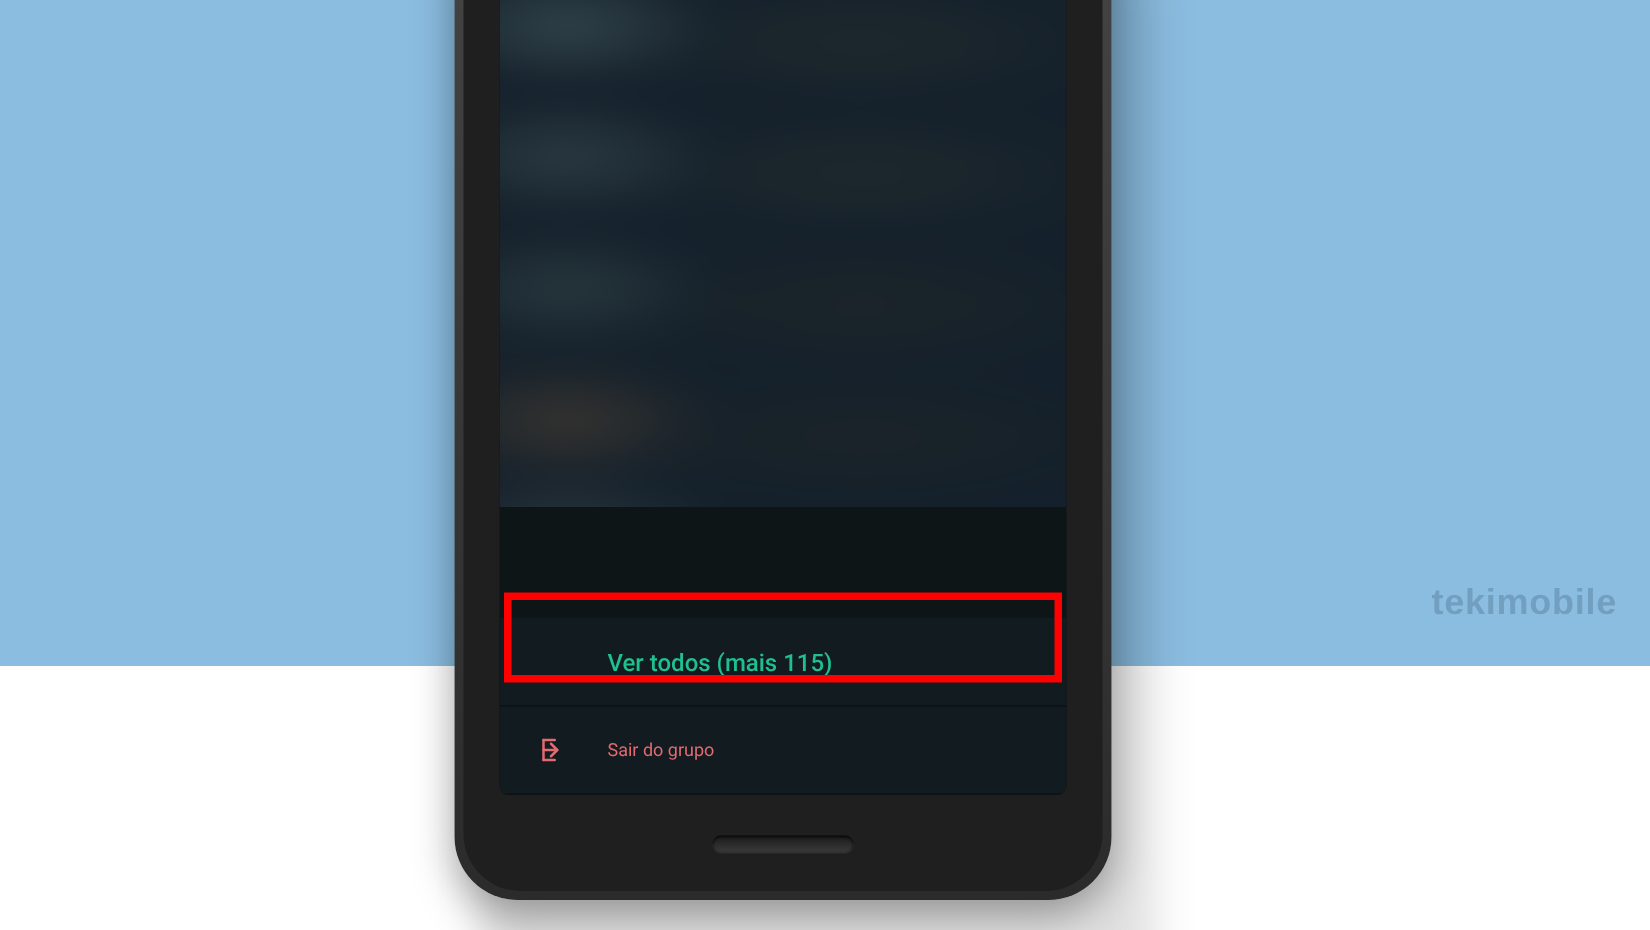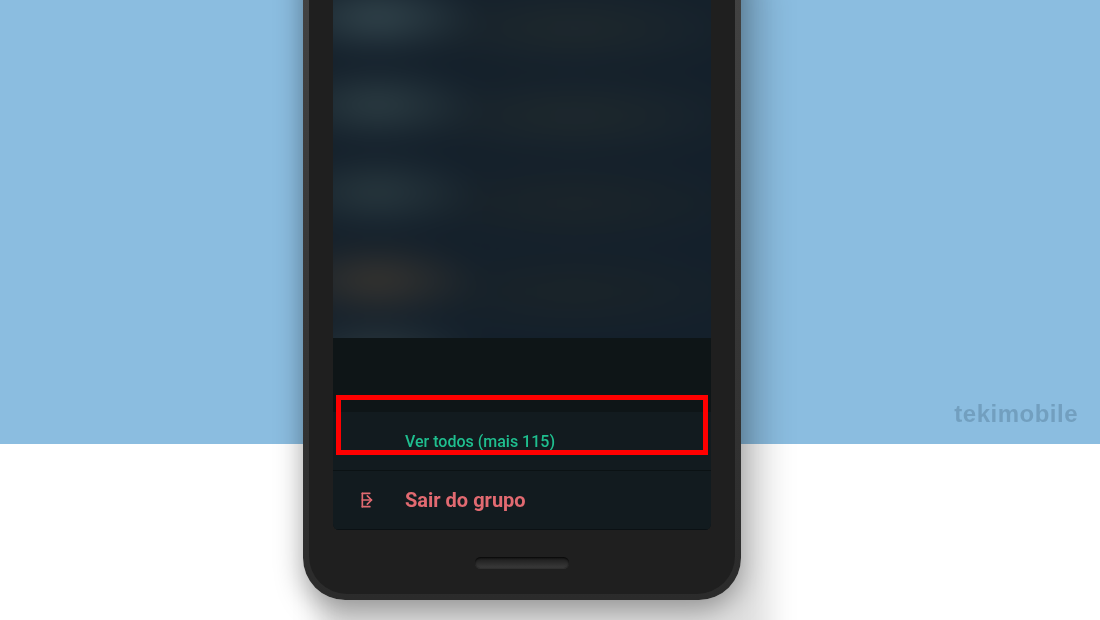--- a/index.html
+++ b/index.html
@@ -24,28 +24,28 @@
       radial-gradient(150px 55px at 17% 68%, #2a3a40 0%, rgba(42,58,64,0) 70%),
       radial-gradient(260px 60px at 62% 70%, #1c2529 0%, rgba(28,37,41,0) 70%),
       radial-gradient(150px 55px at 17% 84%, #3a3630 0%, rgba(58,54,48,0) 70%),
       radial-gradient(260px 60px at 62% 86%, #1b2428 0%, rgba(27,36,40,0) 70%),
       radial-gradient(150px 55px at 17% 98%, #303d42 0%, rgba(48,61,66,0) 70%),
       #14202b;
     filter:blur(14px);
   }
   .bottom-panel{position:absolute;left:0;right:0;bottom:0;background:#121b1f;}
   .see-all{height:58px;display:flex;align-items:center;padding-left:72px;color:#1fbf8f;font-size:16px;font-weight:500;border-bottom:1px solid #0b1214;cursor:pointer;}
-  .action-row{height:58px;display:flex;align-items:center;padding-left:22px;color:#e26a71;font-size:20px;cursor:pointer;font-weight:bold;}
+  .action-row{height:58px;display:flex;align-items:center;padding-left:22px;color:#e26a71;font-size:12px;cursor:pointer;}
   .action-row .ic{width:28px;display:flex;justify-content:center;align-items:center;}
   .action-row .lbl{margin-left:22px;}
   .divider{height:1px;background:#000;opacity:.35;}
   .highlight{position:absolute;border:5px solid #ff0000;pointer-events:none;box-sizing:border-box;}
   
   .chin-speaker{position:absolute;left:50%;bottom:26px;transform:translateX(-50%);width:94px;height:11px;border-radius:6px;background:linear-gradient(180deg,#1a1a1a,#3a3a3a);box-shadow:inset 0 1px 2px rgba(0,0,0,.8),0 1px 0 rgba(255,255,255,.08);}
-  .watermark{position:absolute;right:22px;bottom:16px;color:#6a96b5;opacity:.75;font-size:24px;font-weight:800;letter-spacing:.5px;font-family:Arial,Helvetica,sans-serif;}
+  .watermark{position:absolute;right:22px;bottom:28px;color:#6a96b5;opacity:.75;font-size:24px;font-weight:800;letter-spacing:.5px;font-family:Arial,Helvetica,sans-serif;}
   .watermark .ki{letter-spacing:.5px;}
 </style>
 </head>
 <body>
 
 <div class="bg">
 
   <div class="phone-shadow"></div>
 
   <div class="phone">

